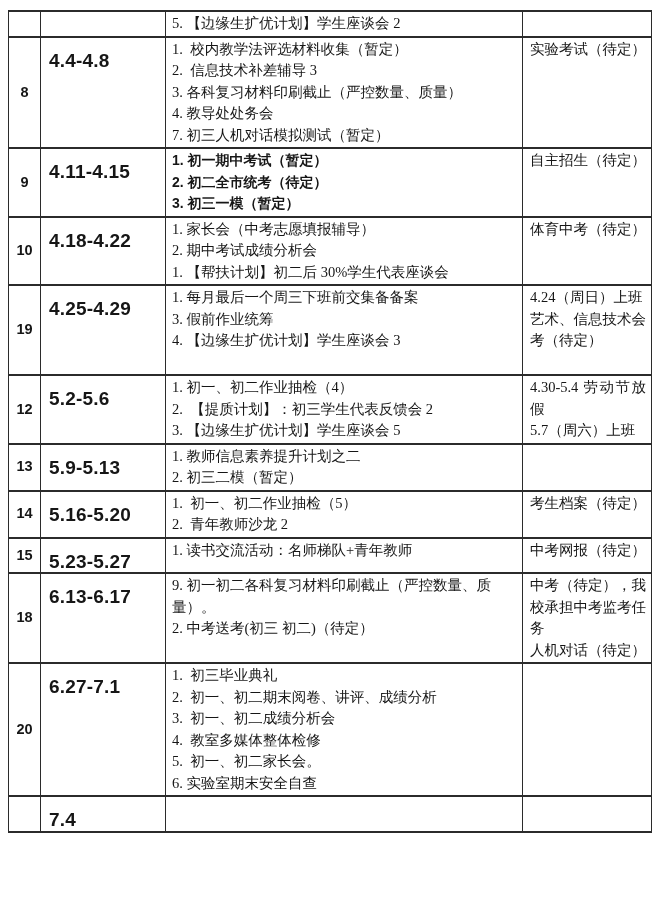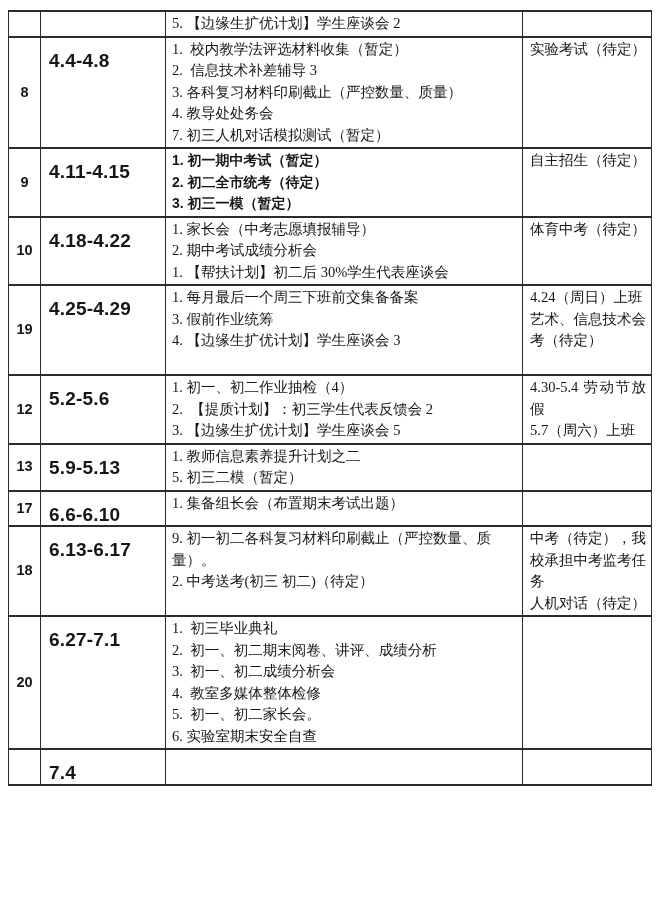--- a/index.html
+++ b/index.html
@@ -147,31 +147,44 @@
           <td class="notes">
             <div class="line">4.30-5.4 劳动节放假</div>
             <div class="line">5.7（周六）上班</div>
           </td>
         </tr>
         <tr>
           <td class="week">13</td>
           <td class="date">5.9-5.13</td>
           <td class="content">
             <div class="line">1. 教师信息素养提升计划之二</div>
-            <div class="line">5. 初三二模（暂定）</div>
-          </td>
-          <td class="notes"></td>
-        </tr>
-        <tr>
-          <td class="week">17</td>
-          <td class="date">6.6-6.10</td>
-          <td class="content">
-            <div class="line">1. 集备组长会（布置期末考试出题）</div>
-          </td>
-          <td class="notes"></td>
+            <div class="line">2. 初三二模（暂定）</div>
+          </td>
+          <td class="notes"></td>
+        </tr>
+        <tr>
+          <td class="week">14</td>
+          <td class="date">5.16-5.20</td>
+          <td class="content">
+            <div class="line">1.  初一、初二作业抽检（5）</div>
+            <div class="line">2.  青年教师沙龙 2</div>
+          </td>
+          <td class="notes">
+            <div class="line">考生档案（待定）</div>
+          </td>
+        </tr>
+        <tr>
+          <td class="week">15</td>
+          <td class="date">5.23-5.27</td>
+          <td class="content">
+            <div class="line">1. 读书交流活动：名师梯队+青年教师</div>
+          </td>
+          <td class="notes">
+            <div class="line">中考网报（待定）</div>
+          </td>
         </tr>
         <tr>
           <td class="week">18</td>
           <td class="date">6.13-6.17</td>
           <td class="content">
             <div class="line">9. 初一初二各科复习材料印刷截止（严控数量、质量）。</div>
             <div class="line">2. 中考送考(初三 初二)（待定）</div>
           </td>
           <td class="notes">
             <div class="line">中考（待定），我校承担中考监考任务</div>

